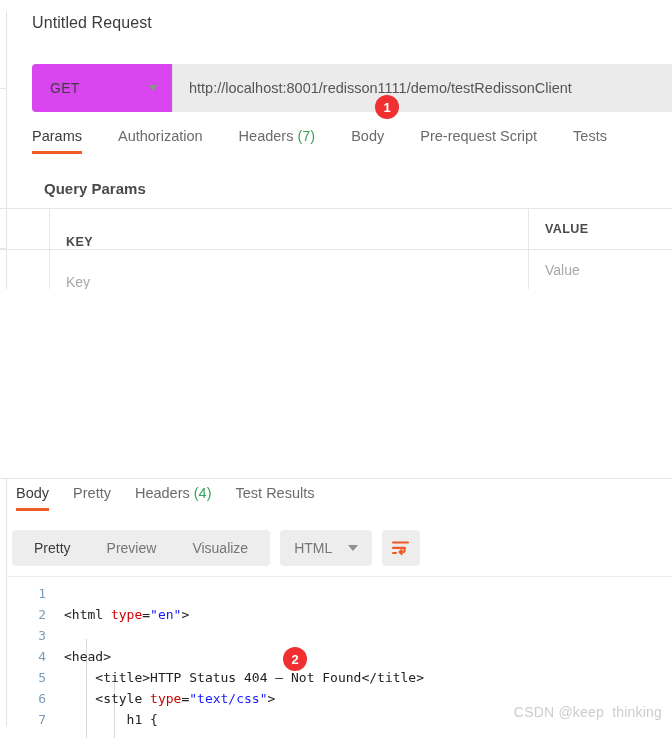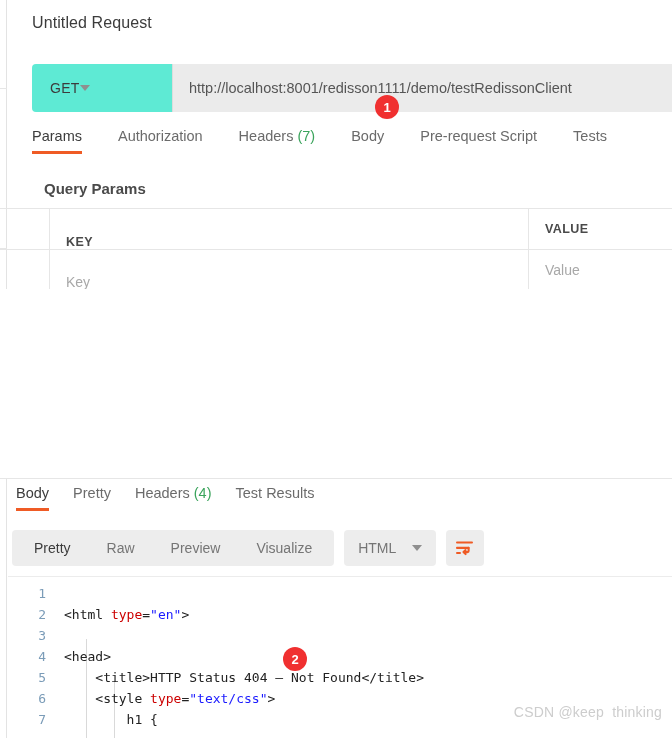--- a/index.html
+++ b/index.html
@@ -15,20 +15,21 @@
     overflow: hidden;
     position: relative;
   }
 
   #app {
     position: relative;
     width: 672px;
     height: 738px;
     background: #ffffff;
     overflow: hidden;
+    border-radius: 30px;
   }
 
   
   .sidebar-stub {
     position: absolute;
     left: 0; top: 0;
     width: 7px;
     height: 738px;
     background: #ffffff;
     border-right: 1px solid #e3e3e3;
@@ -65,25 +66,25 @@
     position: absolute;
     left: 24px;
     top: 64px;
     height: 48px;
     right: 0;
     display: flex;
     align-items: stretch;
   }
   .method-select {
     width: 140px;
-    background: #5eead4;
+    background: #d946ef;
     border-radius: 4px 0 0 4px;
     display: flex;
     align-items: center;
-    justify-content: flex-start;
+    justify-content: space-between;
     padding: 0 14px 0 18px;
     box-sizing: border-box;
     font-size: 14px;
     color: #3c3c3c;
     letter-spacing: .3px;
   }
   .caret {
     width: 0; height: 0;
     border-left: 5px solid transparent;
     border-right: 5px solid transparent;
@@ -407,21 +408,20 @@
       <span class="count">(4)</span>
     </div>
     <div class="tab">
       <span>Test Results</span>
     </div>
   </div>
 
   <div class="resp-toolbar">
     <div class="pill-group">
       <div class="pill active">Pretty</div>
-      <div class="pill">Raw</div>
       <div class="pill">Preview</div>
       <div class="pill">Visualize</div>
     </div>
     <div class="fmt-select">
       <span>HTML</span>
       <span class="caret"></span>
     </div>
     <div class="wrap-btn">
       <svg width="20" height="16" viewBox="0 0 20 16">
         <rect x="1" y="1.5" width="17" height="2.1" rx="1" fill="#ef5b25"></rect>

